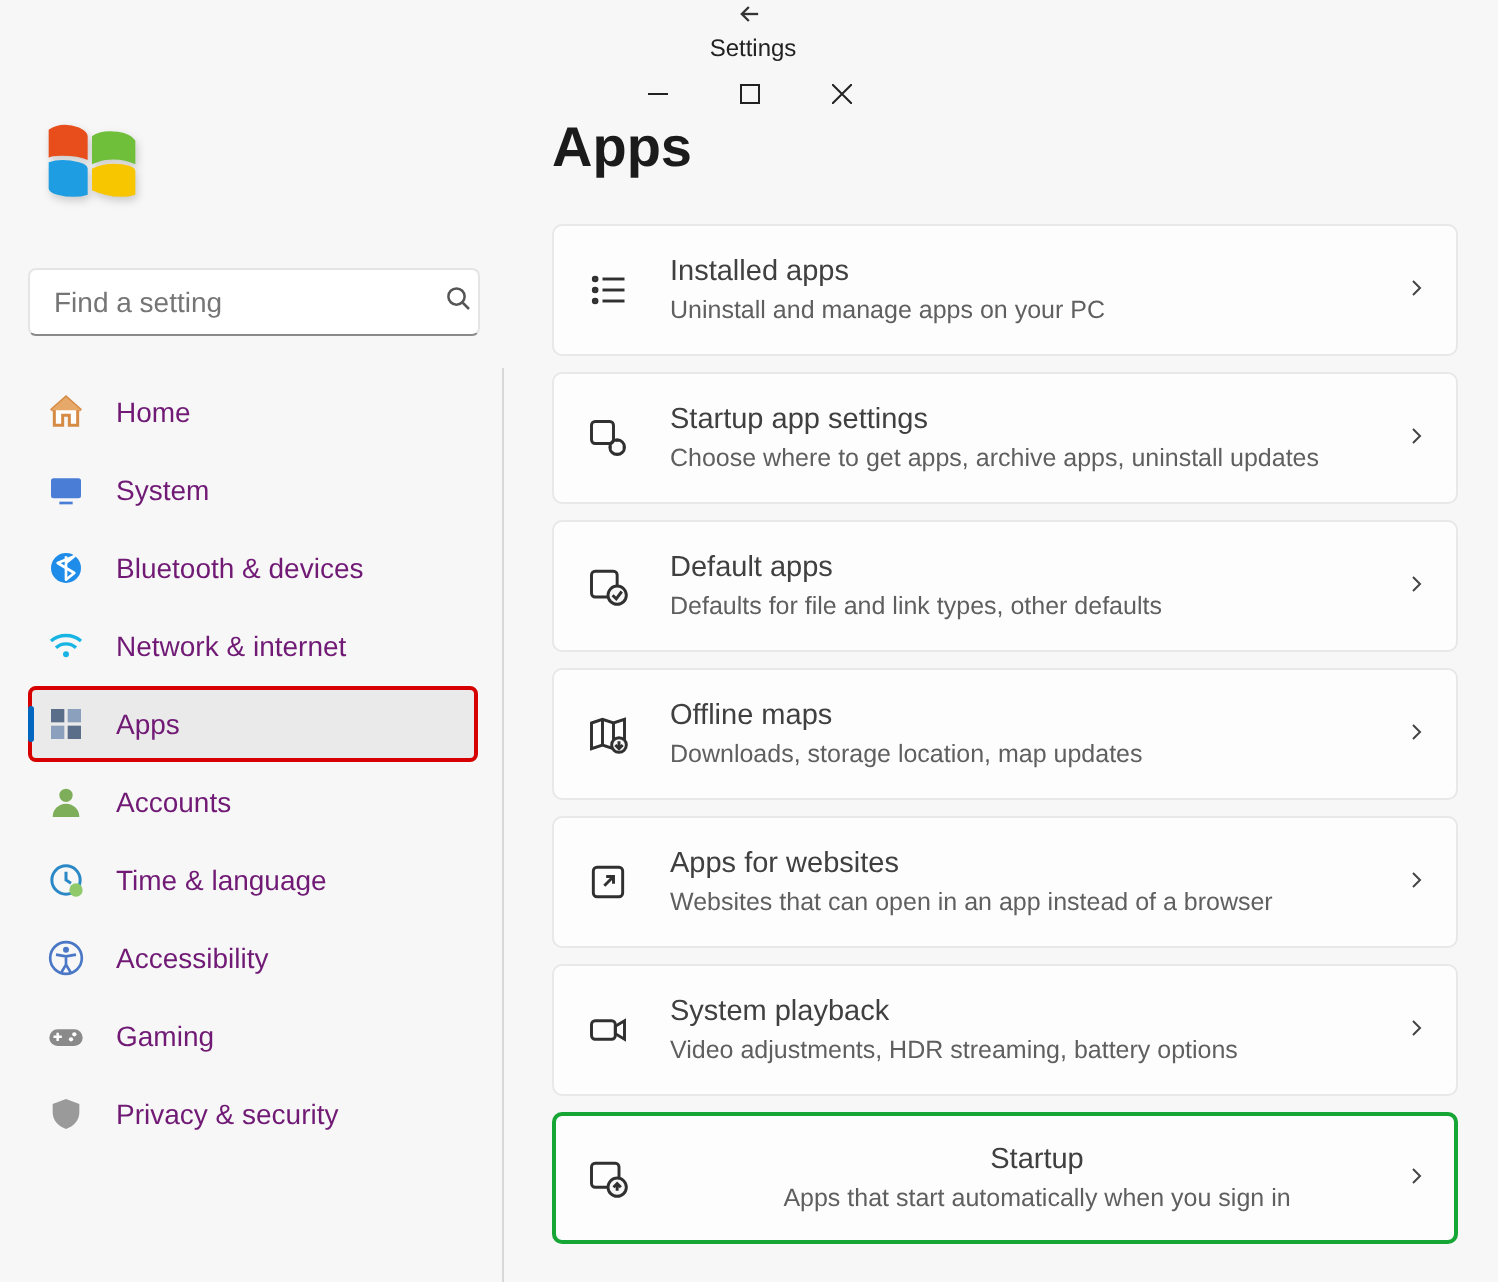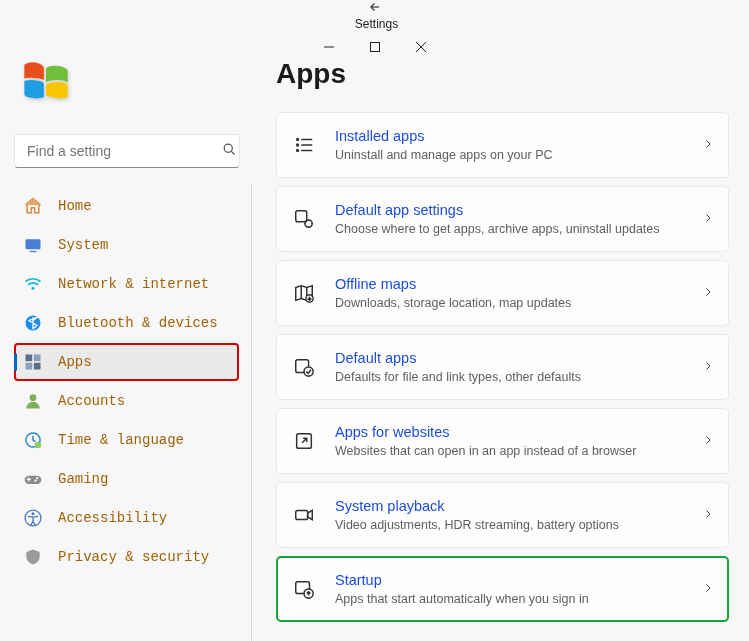--- a/index.html
+++ b/index.html
@@ -71,45 +71,45 @@
     cursor:pointer;
     position:relative;
   }
   .nav-item .accent {
     position:absolute; left:0; top:10px; bottom:10px; width:3px;
     background:#0067c0; border-radius:2px; display:none;
   }
   .nav-item.active { background:#eaeaea; }
   .nav-item.active .accent { display:block; }
   .nav-item .nicon { width:22px; height:22px; margin-right:14px; display:flex; align-items:center; justify-content:center;}
-  .nav-item .nlabel { font-size:14px; color:#a16207;font-family:Liberation Mono, monospace; }
+  .nav-item .nlabel { font-size:14px; color:#701a75; }
   .hl-red { outline:2.5px solid #d60000; outline-offset:-2px; }
   .main {
     flex:1;
     padding: 18px 20px 0 24px;
     overflow-y:auto;
   }
   .page-title { font-size:28px; font-weight:600; margin:0 0 22px 0;}
   .card {
     background:#fdfdfd;
     border:1px solid #e8e8e8;
     border-radius:5px;
     height:66px;
     display:flex;
     align-items:center;
     padding:0 14px;
     margin-bottom:8px;
     cursor:pointer;
   }
   .card .cicon { width:26px; height:26px; margin-right:18px; display:flex; align-items:center; justify-content:center; color:#303030;}
   .card .ctxt { flex:1; }
-  .card .ctitle { font-size:14.5px; color:#1d4ed8; line-height:1.3;}
+  .card .ctitle { font-size:14.5px; color:#404040; line-height:1.3;}
   .card .csub { font-size:12.5px; color:#5f5f5f; line-height:1.3; margin-top:1px;}
   .card .chev { color:#444; }
-  .hl-green { outline:2.5px solid #16a635; outline-offset:-2px; }
+  .hl-green { outline:2.5px solid #16a635; outline-offset:-2px;text-align:center; }
 </style>
 </head>
 <body>
 
 <div class="titlebar">
   <div class="back">
     <svg width="14" height="14" viewBox="0 0 24 24" fill="none" stroke="currentColor" stroke-width="2">
         <path d="M19 12H5"></path>
         <path d="M11 18l-6-6 6-6"></path>
       </svg>
@@ -177,40 +177,40 @@
               <rect x="3" y="5" width="18" height="12" rx="1.5" fill="#4a7dd6"></rect>
               <rect x="8" y="19" width="8" height="1.6" fill="#4a7dd6"></rect>
             </svg>
         </span>
         <span class="nlabel">System</span>
       </div>
 
       <div class="nav-item">
 
         <span class="nicon">
+          <svg width="20" height="20" viewBox="0 0 24 24">
+              <circle cx="12" cy="12" r="9" fill="#1e8ce8"></circle>
+              <path d="M12 5v14l5-4-10-6 10-4-5 4" fill="none" stroke="#fff" stroke-width="1.6" stroke-linejoin="round"></path>
+            </svg>
+        </span>
+        <span class="nlabel">Bluetooth &amp; devices</span>
+      </div>
+
+      <div class="nav-item">
+
+        <span class="nicon">
           <svg width="20" height="20" viewBox="0 0 24 24" fill="none">
               <path d="M3 9a14 14 0 0118 0" stroke="#17b5e3" stroke-width="2"></path>
               <path d="M6 13a9 9 0 0112 0" stroke="#17b5e3" stroke-width="2"></path>
               <circle cx="12" cy="17" r="1.8" fill="#17b5e3"></circle>
             </svg>
         </span>
         <span class="nlabel">Network &amp; internet</span>
       </div>
 
-      <div class="nav-item">
-
-        <span class="nicon">
-          <svg width="20" height="20" viewBox="0 0 24 24">
-              <circle cx="12" cy="12" r="9" fill="#1e8ce8"></circle>
-              <path d="M12 5v14l5-4-10-6 10-4-5 4" fill="none" stroke="#fff" stroke-width="1.6" stroke-linejoin="round"></path>
-            </svg>
-        </span>
-        <span class="nlabel">Bluetooth &amp; devices</span>
-      </div>
-
 
       <div class="nav-item active hl-red">
         <span class="accent"></span>
         <span class="nicon">
           <svg width="20" height="20" viewBox="0 0 24 24">
               <rect x="3" y="3" width="8" height="8" fill="#5a6e8a"></rect>
               <rect x="13" y="3" width="8" height="8" fill="#8aa0bd"></rect>
               <rect x="3" y="13" width="8" height="8" fill="#8aa0bd"></rect>
               <rect x="13" y="13" width="8" height="8" fill="#5a6e8a"></rect>
             </svg>
@@ -238,39 +238,39 @@
               <circle cx="18" cy="18" r="4" fill="#8fc96a"></circle>
             </svg>
         </span>
         <span class="nlabel">Time &amp; language</span>
       </div>
 
       <div class="nav-item">
 
         <span class="nicon">
           <svg width="20" height="20" viewBox="0 0 24 24">
+              <circle cx="12" cy="12" r="9.5" fill="none" stroke="#4a77c6" stroke-width="1.6"></circle>
+              <circle cx="12" cy="7" r="1.8" fill="#4a77c6"></circle>
+              <path d="M6 10l6 1 6-1M12 11v5l-3 5M12 16l3 5" stroke="#4a77c6" stroke-width="1.6" fill="none"></path>
+            </svg>
+        </span>
+        <span class="nlabel">Accessibility</span>
+      </div>
+
+      <div class="nav-item">
+
+        <span class="nicon">
+          <svg width="20" height="20" viewBox="0 0 24 24">
               <rect x="2" y="8" width="20" height="10" rx="5" fill="#8a8a8a"></rect>
               <circle cx="17" cy="11" r="1.3" fill="#fff"></circle>
               <circle cx="15" cy="14" r="1.3" fill="#fff"></circle>
               <path d="M7 10v5M4.5 12.5h5" stroke="#fff" stroke-width="1.5"></path>
             </svg>
         </span>
         <span class="nlabel">Gaming</span>
-      </div>
-
-      <div class="nav-item">
-
-        <span class="nicon">
-          <svg width="20" height="20" viewBox="0 0 24 24">
-              <circle cx="12" cy="12" r="9.5" fill="none" stroke="#4a77c6" stroke-width="1.6"></circle>
-              <circle cx="12" cy="7" r="1.8" fill="#4a77c6"></circle>
-              <path d="M6 10l6 1 6-1M12 11v5l-3 5M12 16l3 5" stroke="#4a77c6" stroke-width="1.6" fill="none"></path>
-            </svg>
-        </span>
-        <span class="nlabel">Accessibility</span>
       </div>
 
       <div class="nav-item">
 
         <span class="nicon">
           <svg width="20" height="20" viewBox="0 0 24 24">
               <path d="M12 3l8 3v5c0 5-3.5 8.5-8 10-4.5-1.5-8-5-8-10V6z" fill="#9a9a9a"></path>
             </svg>
         </span>
         <span class="nlabel">Privacy &amp; security</span>
@@ -303,22 +303,39 @@
 
     <div class="card">
       <span class="cicon">
         <svg width="22" height="22" viewBox="0 0 24 24" fill="none" stroke="currentColor" stroke-width="1.6">
             <rect x="3" y="3" width="12" height="12" rx="2"></rect>
             <circle cx="17" cy="17" r="4"></circle>
             <path d="M17 14v-1M17 21v-1M14 17h-1M21 17h-1"></path>
           </svg>
       </span>
       <div class="ctxt">
-        <div class="ctitle">Default app settings</div>
+        <div class="ctitle">Startup app settings</div>
         <div class="csub">Choose where to get apps, archive apps, uninstall updates</div>
+      </div>
+      <span class="chev"><svg width="12" height="12" viewBox="0 0 24 24" fill="none" stroke="currentColor" stroke-width="2">
+            <path d="M9 5l7 7-7 7"></path>
+          </svg></span>
+    </div>
+
+    <div class="card">
+      <span class="cicon">
+        <svg width="22" height="22" viewBox="0 0 24 24" fill="none" stroke="currentColor" stroke-width="1.6">
+            <rect x="3" y="4" width="14" height="14" rx="2"></rect>
+            <circle cx="17" cy="17" r="5" fill="#f7f7f7"></circle>
+            <path d="M14.5 17l2 2 3-4"></path>
+          </svg>
+      </span>
+      <div class="ctxt">
+        <div class="ctitle">Default apps</div>
+        <div class="csub">Defaults for file and link types, other defaults</div>
       </div>
       <span class="chev"><svg width="12" height="12" viewBox="0 0 24 24" fill="none" stroke="currentColor" stroke-width="2">
             <path d="M9 5l7 7-7 7"></path>
           </svg></span>
     </div>
 
     <div class="card">
       <span class="cicon">
         <svg width="22" height="22" viewBox="0 0 24 24" fill="none" stroke="currentColor" stroke-width="1.6">
             <path d="M3 6l6-2 6 2 6-2v14l-6 2-6-2-6 2z"></path>
@@ -332,37 +349,20 @@
         <div class="csub">Downloads, storage location, map updates</div>
       </div>
       <span class="chev"><svg width="12" height="12" viewBox="0 0 24 24" fill="none" stroke="currentColor" stroke-width="2">
             <path d="M9 5l7 7-7 7"></path>
           </svg></span>
     </div>
 
     <div class="card">
       <span class="cicon">
         <svg width="22" height="22" viewBox="0 0 24 24" fill="none" stroke="currentColor" stroke-width="1.6">
-            <rect x="3" y="4" width="14" height="14" rx="2"></rect>
-            <circle cx="17" cy="17" r="5" fill="#f7f7f7"></circle>
-            <path d="M14.5 17l2 2 3-4"></path>
-          </svg>
-      </span>
-      <div class="ctxt">
-        <div class="ctitle">Default apps</div>
-        <div class="csub">Defaults for file and link types, other defaults</div>
-      </div>
-      <span class="chev"><svg width="12" height="12" viewBox="0 0 24 24" fill="none" stroke="currentColor" stroke-width="2">
-            <path d="M9 5l7 7-7 7"></path>
-          </svg></span>
-    </div>
-
-    <div class="card">
-      <span class="cicon">
-        <svg width="22" height="22" viewBox="0 0 24 24" fill="none" stroke="currentColor" stroke-width="1.6">
             <rect x="4" y="4" width="16" height="16" rx="2"></rect>
             <path d="M10 14l5-5M11 9h4v4"></path>
           </svg>
       </span>
       <div class="ctxt">
         <div class="ctitle">Apps for websites</div>
         <div class="csub">Websites that can open in an app instead of a browser</div>
       </div>
       <span class="chev"><svg width="12" height="12" viewBox="0 0 24 24" fill="none" stroke="currentColor" stroke-width="2">
             <path d="M9 5l7 7-7 7"></path>

